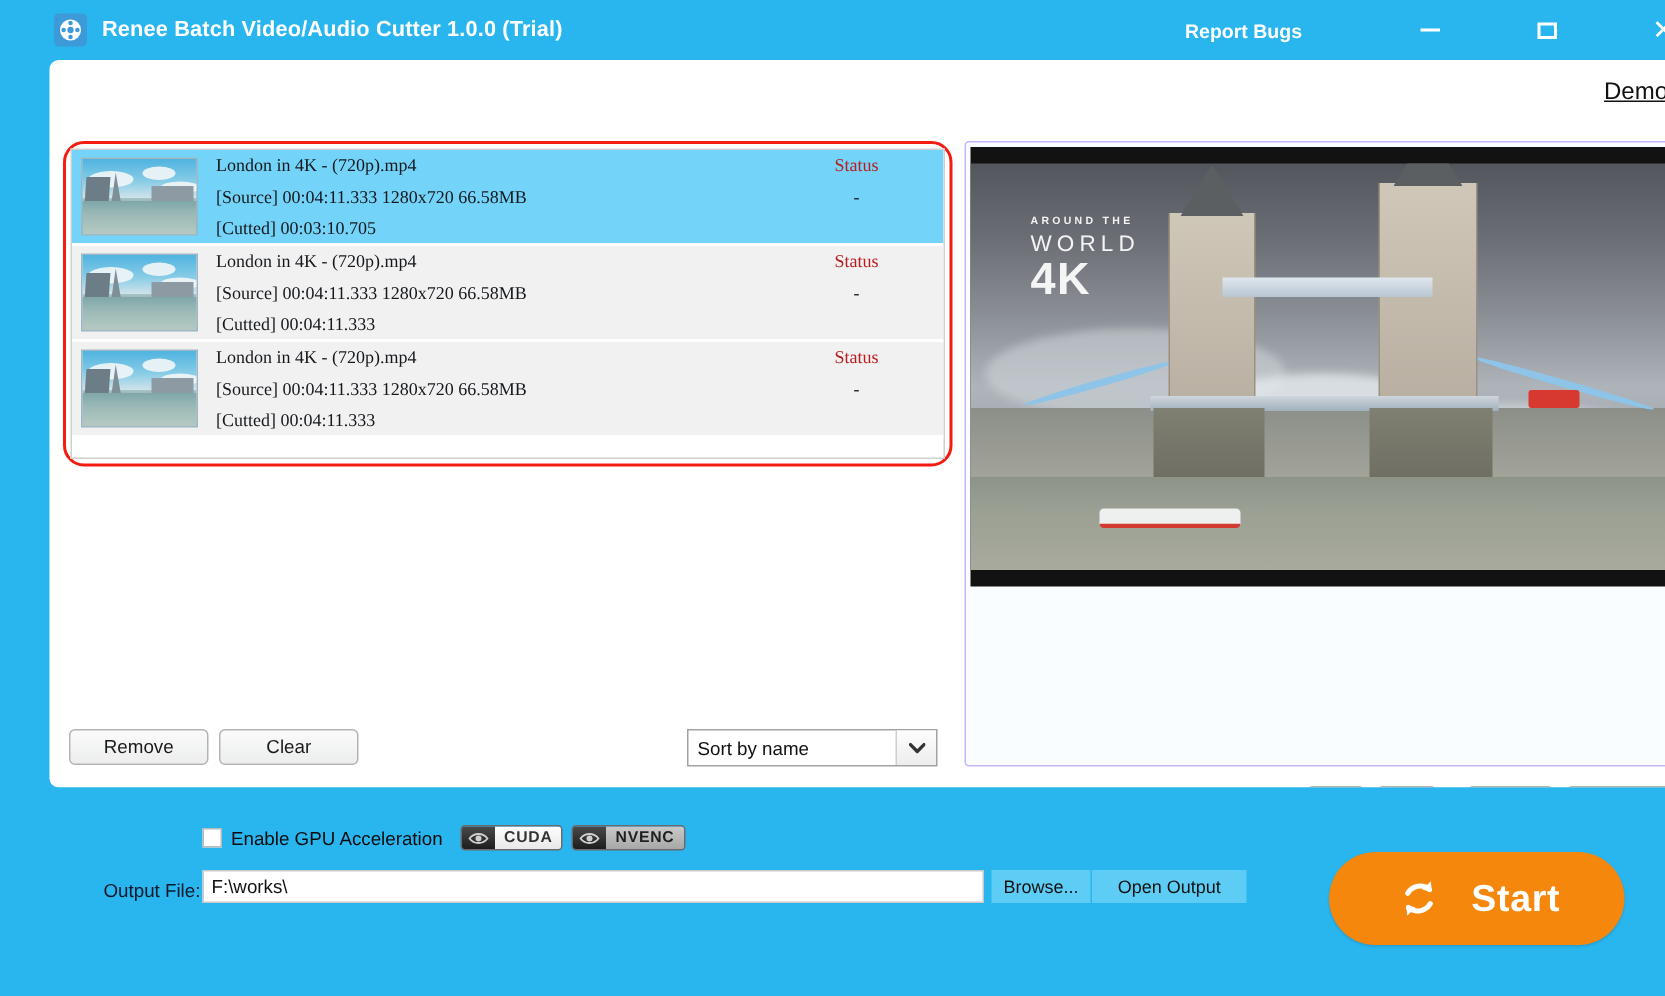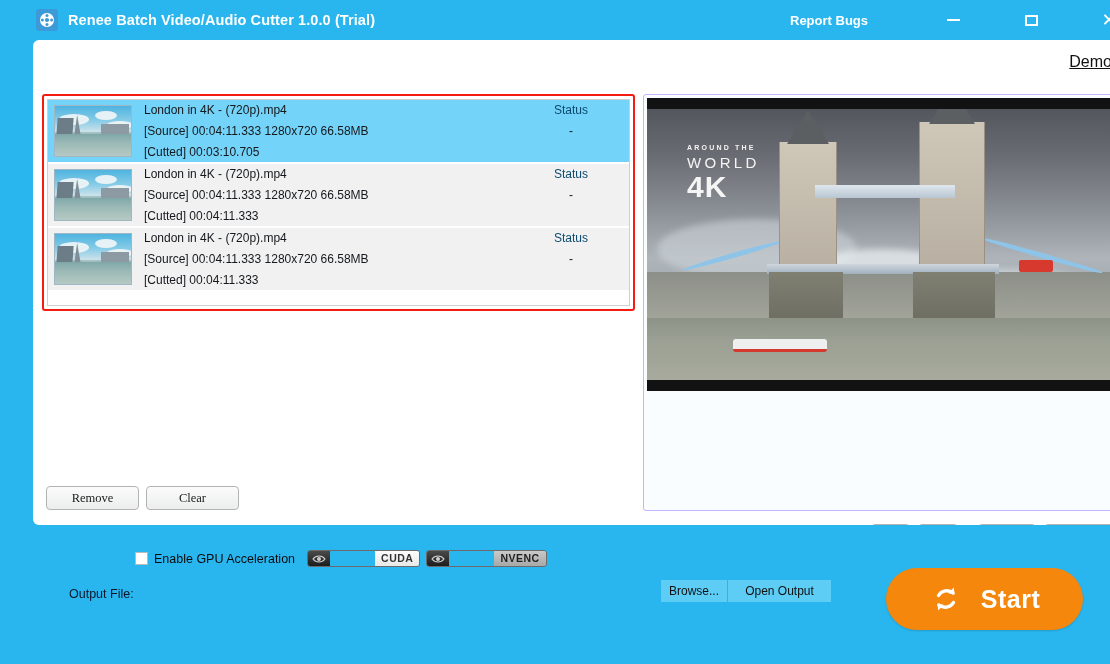--- a/index.html
+++ b/index.html
@@ -60,22 +60,23 @@
     border: none; cursor: pointer;
   }
   .demo-link {
     position: absolute; right: 13px; top: 13px;
     color: #111111; font-size: 16px; text-decoration: underline; cursor: pointer;
   }
 
   
   .filelist-wrap {
     position: absolute; left: 9px; top: 54px; width: 593px; height: 217px;
-    border: 2px solid #f41c10; border-radius: 3px; background: #ffffff;
+    border: 2px solid #f41c10; border-radius: 14px; background: #ffffff;
     padding: 3px;
+    font-family: Liberation Serif, serif;
   }
   .filelist {
     width: 100%; height: 100%; background: #ffffff;
     border: 1px solid #cfcfcf; overflow: hidden;
   }
   .file-row {
     height: 64px; display: flex; align-items: center;
     padding: 0 6px; border-bottom: 2px solid #ffffff;
     background: #f1f1f1;
   }
@@ -95,30 +96,30 @@
     background:#6d7d88; transform: skewX(-4deg); }
   .thumb .shard { position:absolute; left:19px; top:9px; width:7px; height:22px;
     background:#7f8e97; clip-path: polygon(45% 0, 100% 100%, 0 100%); }
   .thumb .cityR { position:absolute; right:2px; top:18px; width:28px; height:13px;
     background:#8d9aa3; }
   .thumb .water { position:absolute; left:0; bottom:0; width:100%; height:44%;
     background: linear-gradient(#7fa7a8 0%, #9ab9b6 40%, #b6c9c3 100%); }
   .file-meta { flex: 1 1 auto; min-width: 0; }
   .file-meta .line { font-size: 12px; color: #15181c; line-height: 21px; white-space: nowrap; }
   .file-status { width: 104px; flex: 0 0 104px; text-align: center; }
-  .file-status .s-head { font-size: 12px; color: #0c4a6e; line-height: 21px; }
+  .file-status .s-head { font-size: 12px; color: #b91c1c; line-height: 21px; }
   .file-status .s-val { font-size: 12px; color: #15181c; line-height: 21px; }
   .file-status .s-blank { height: 21px; }
 
   
   .btn {
     background: linear-gradient(#fbfbfb, #eceded);
     border: 1px solid #b3b3b3; border-radius: 4px;
     font-size: 12.5px; color: #1a1a1a; cursor: pointer;
-    font-family: Liberation Serif, serif;
+    font-family: Liberation Sans, sans-serif;
   }
   .remove-btn { position: absolute; left: 13px; top: 446px; width: 93px; height: 24px; }
   .clear-btn  { position: absolute; left: 113px; top: 446px; width: 93px; height: 24px; }
   .sort-select {
     position: absolute; left: 425px; top: 446px; width: 167px; height: 25px;
     border: 1px solid #a2a2a2; background: #ffffff;
     display: flex; align-items: center; cursor: pointer;
   }
   .sort-select .label { font-size: 12.5px; color: #111; padding-left: 6px; flex: 1 1 auto; }
   .sort-select .arrow {
@@ -259,21 +260,21 @@
   .gpu-row {
     position: absolute; left: 111px; top: 25px; display: flex; align-items: center;
   }
   .chk {
     width: 13px; height: 13px; background: #ffffff; border: 1px solid #b9b9b9;
     margin-right: 6px; cursor: pointer;
   }
   .gpu-label { font-size: 12.5px; color: #0b0b0b; margin-right: 12px; }
   .badge {
     display: flex; align-items: center; height: 17px;
-    border: 1px solid #6b6b6b; border-radius: 3px; overflow: hidden; margin-right: 6px; gap: 45px;
+    border: 1px solid #6b6b6b; border-radius: 3px; overflow: hidden; margin-right: 6px;
   }
   .badge .eye {
     width: 22px; height: 100%;
     background: linear-gradient(#4a4a4a, #1d1d1d);
     display: flex; align-items: center; justify-content: center;
     color: #cfcfcf; font-size: 10px;
   }
   .badge .txt {
     padding: 0 6px; font-size: 10.5px; font-weight: bold; letter-spacing: .5px;
     line-height: 15px;
@@ -416,20 +417,28 @@
             <div class="s-val">-</div>
             <div class="s-blank"></div>
           </div>
         </div>
 
       </div>
     </div>
 
     <button class="btn remove-btn">Remove</button>
     <button class="btn clear-btn">Clear</button>
+    <div class="sort-select">
+      <span class="label">Sort by name</span>
+      <span class="arrow">
+        <svg width="11" height="8" viewBox="0 0 11 8" aria-hidden="true">
+          <path d="M1 1.4 L5.5 6 L10 1.4" stroke="#333" stroke-width="2.2" fill="none" stroke-linecap="round" stroke-linejoin="round"></path>
+        </svg>
+      </span>
+    </div>
 
     <div class="preview-panel">
 
       <div class="video">
         <div class="frame">
           <div class="cl cl1"></div>
             <div class="cl cl2"></div>
             <div class="cl cl3"></div>
             <div class="cl cl4"></div>
           <div class="skyline"></div>
@@ -512,20 +521,21 @@
           <svg width="14" height="10" viewBox="0 0 14 10" aria-hidden="true">
             <path d="M1 5 C4 1 10 1 13 5 C10 9 4 9 1 5 Z" fill="none" stroke="#cfcfcf" stroke-width="1.2"></path>
             <circle cx="7" cy="5" r="2" fill="#cfcfcf"></circle>
           </svg>
         </span>
         <span class="txt">NVENC</span>
       </span>
     </div>
 
     <div class="out-label">Output File:</div>
+    <input class="out-input" type="text" value="F:\works\" style="">
     <button class="browse-btn">Browse...</button>
     <button class="openout-btn">Open Output</button>
 
     <button class="start-btn">
       <span class="sb-icon">
         <svg width="34" height="34" viewBox="0 0 34 34" aria-hidden="true">
           <path d="M24 11 A9.6 9.6 0 0 0 9.5 13.5" stroke="#fff" stroke-width="3.4" fill="none" stroke-linecap="round"></path>
           <path d="M10 23 A9.6 9.6 0 0 0 24.5 20.5" stroke="#fff" stroke-width="3.4" fill="none" stroke-linecap="round"></path>
           <path d="M24.8 5.5 L25.6 12.4 L19.3 11.2 Z" fill="#fff"></path>
           <path d="M9.2 28.5 L8.4 21.6 L14.7 22.8 Z" fill="#fff"></path>

